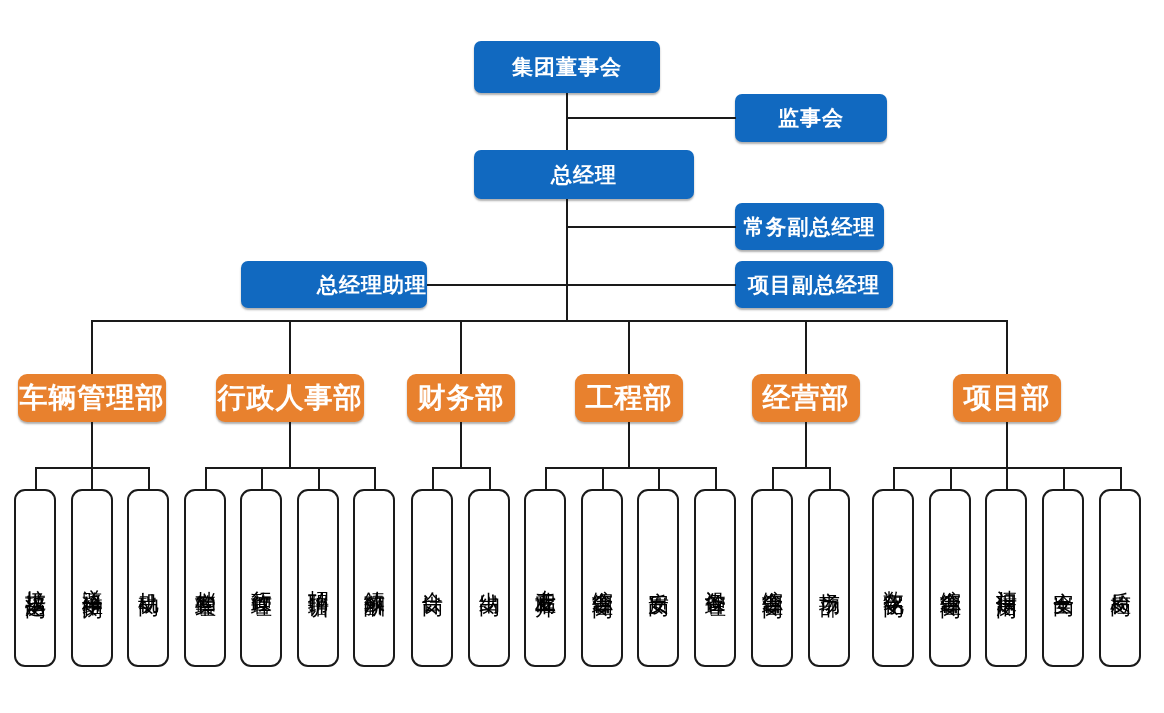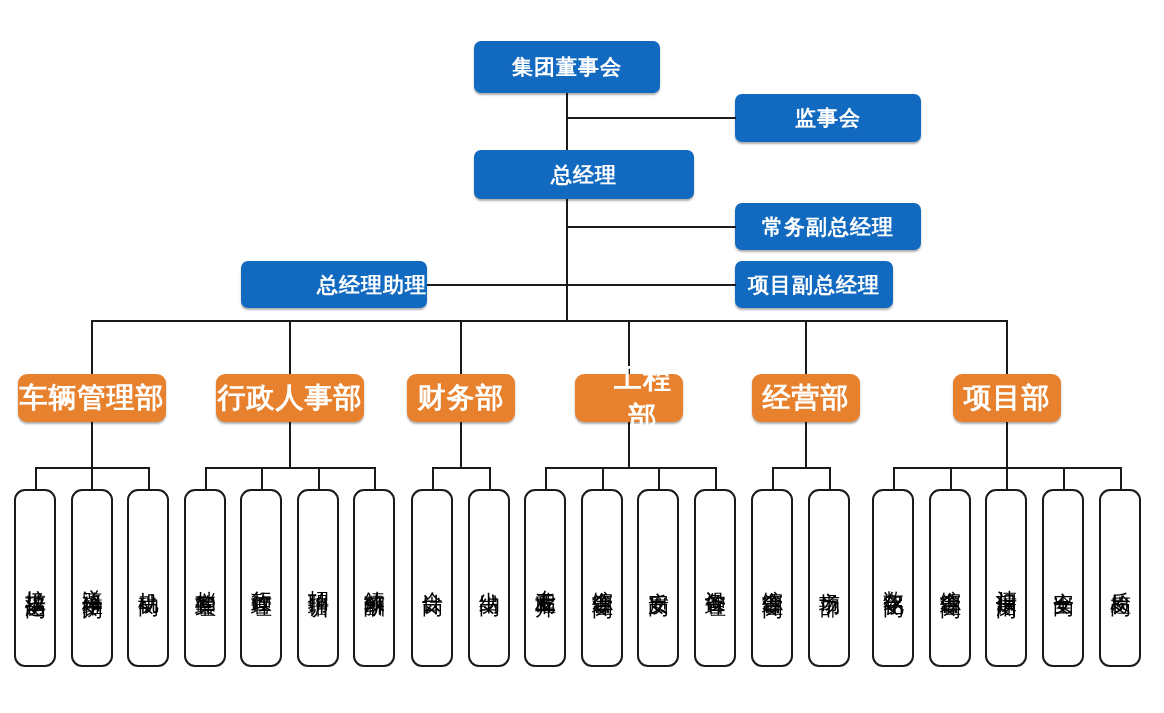--- a/index.html
+++ b/index.html
@@ -78,29 +78,29 @@
 </style>
 </head>
 <body>
 
 <div id="chart-canvas">
 
   <div class="node blue" style="left:474px; top:41px; width:186px; height:52px;">
     <span>集团董事会</span>
   </div>
 
-  <div class="node blue" style="left:735px; top:94px; width:186px; height:48px;">
+  <div class="node blue" style="left:735px; top:94px; width:152px; height:48px;">
     <span>监事会</span>
   </div>
 
   <div class="node blue" style="left:474px; top:150px; width:220px; height:49px;">
     <span>总经理</span>
   </div>
 
-  <div class="node blue" style="left:735px; top:203px; width:186px; height:47px;align-items:center;">
+  <div class="node blue" style="left:735px; top:203px; width:149px; height:47px;align-items:center;">
     <span>常务副总经理</span>
   </div>
 
   <div class="node blue" style="left:735px; top:261px; width:158px; height:47px;">
     <span>项目副总经理</span>
   </div>
 
   <div class="node blue" style="left:241px; top:261px; width:186px; height:47px;justify-content:flex-end;">
     <span>总经理助理</span>
   </div>
@@ -128,21 +128,21 @@
 
   <div class="node orange" style="left:18px; top:374px; width:148px; height:48px;">
     <span>车辆管理部</span>
   </div>
   <div class="node orange" style="left:216px; top:374px; width:148px; height:48px;">
     <span>行政人事部</span>
   </div>
   <div class="node orange" style="left:407px; top:374px; width:108px; height:48px;">
     <span>财务部</span>
   </div>
-  <div class="node orange" style="left:575px; top:374px; width:108px; height:48px;padding-left:28px;">
+  <div class="node orange" style="left:575px; top:374px; width:108px; height:48px;">
     <span>工程部</span>
   </div>
   <div class="node orange" style="left:752px; top:374px; width:108px; height:48px;">
     <span>经营部</span>
   </div>
   <div class="node orange" style="left:953px; top:374px; width:108px; height:48px;">
     <span>项目部</span>
   </div>
 
   <div class="line thin v" style="left:91px; top:422px; height:46px;"></div>

